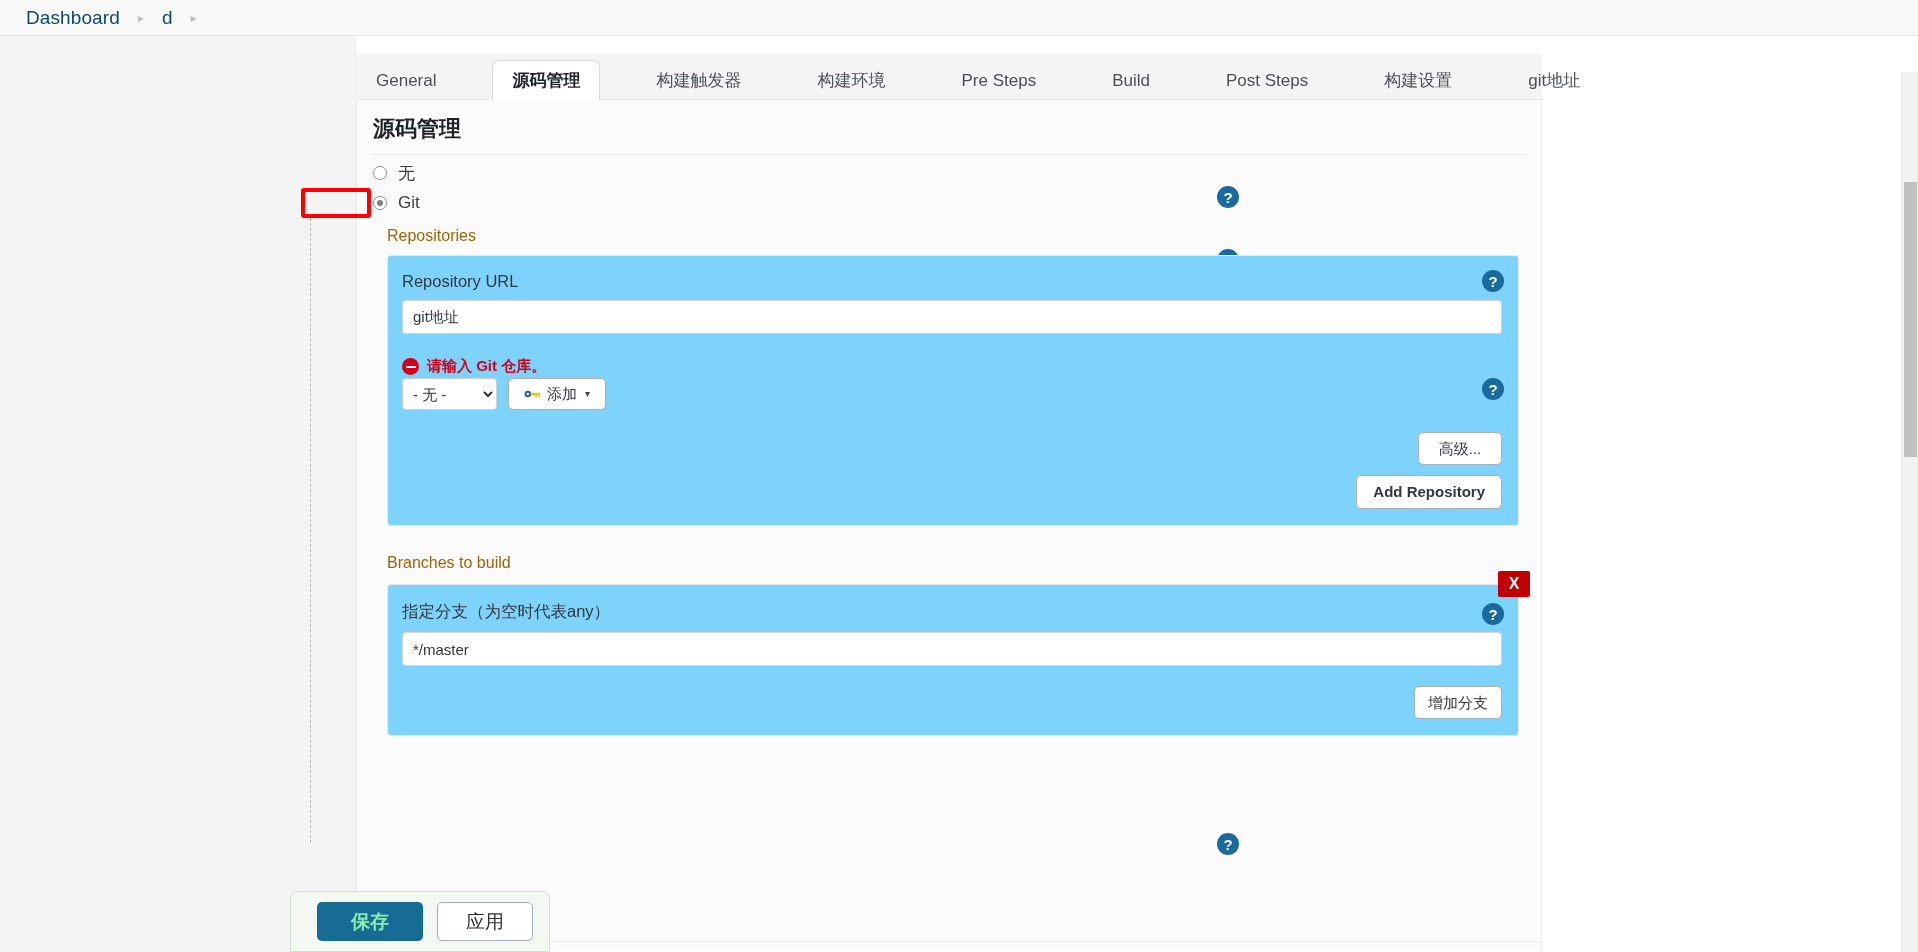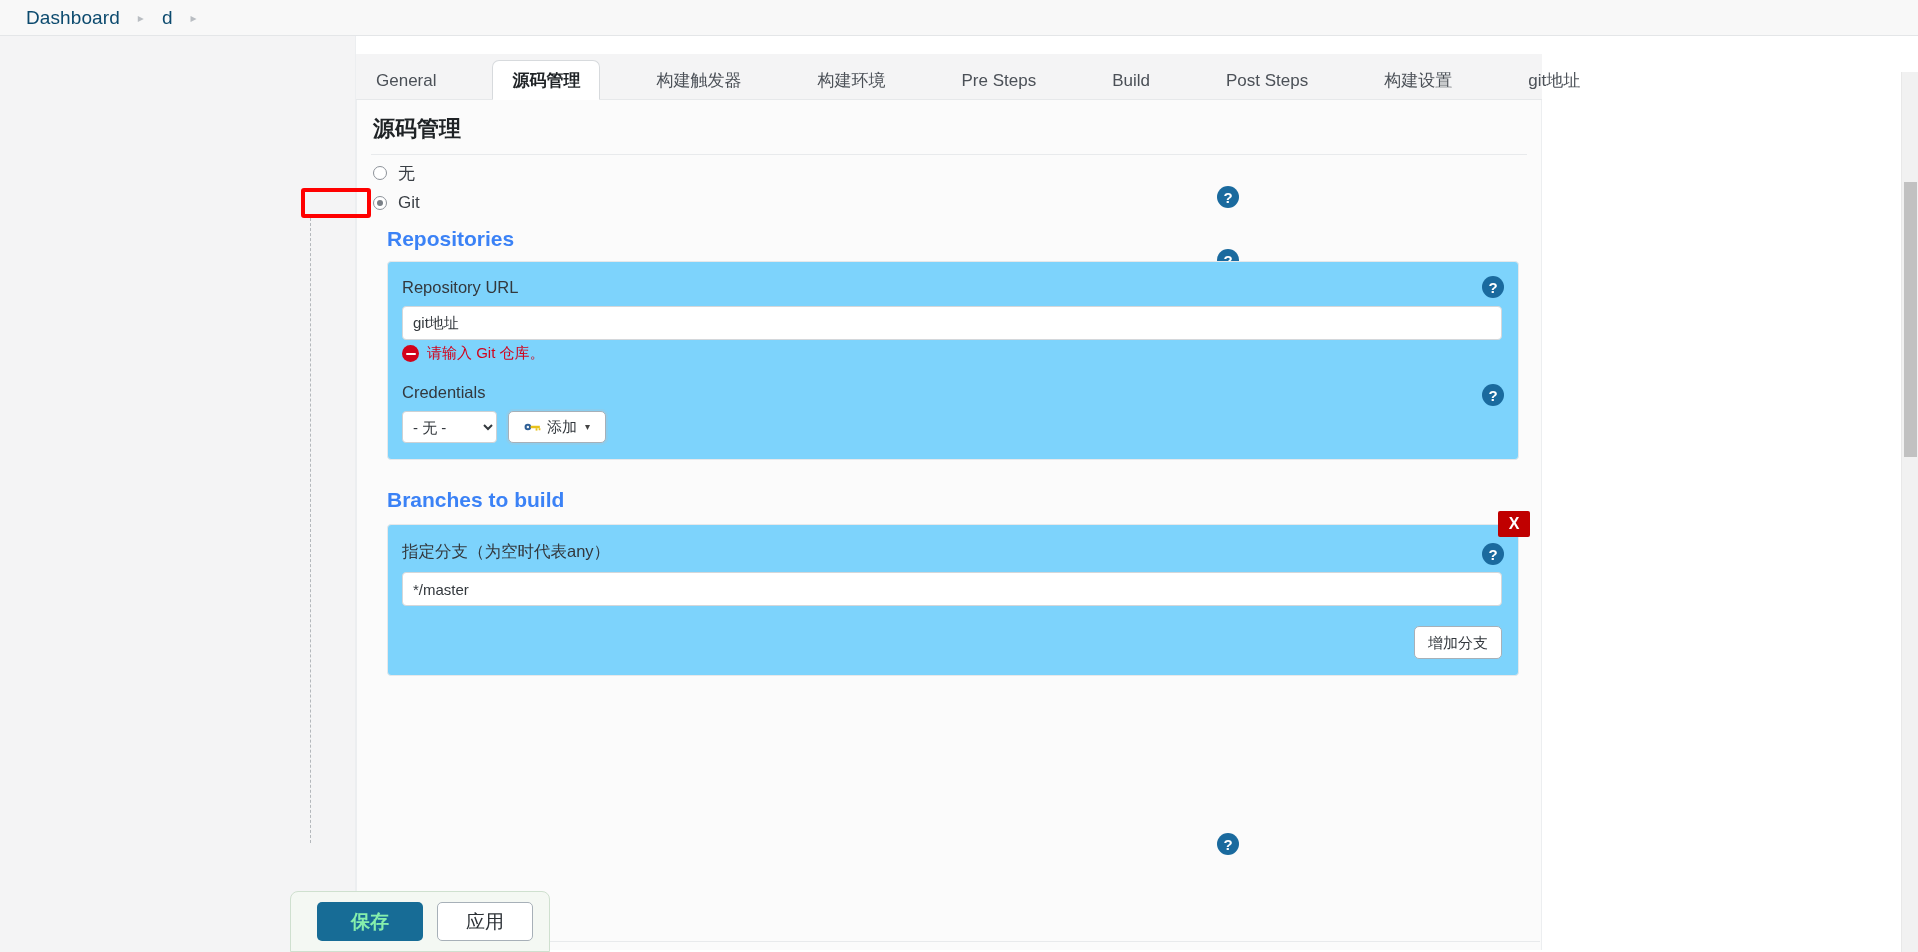--- a/index.html
+++ b/index.html
@@ -144,24 +144,23 @@
     position: absolute;
     left: 310px; top: 182px;
     width: 0; height: 625px;
     border-left: 1px dashed #b4b8bc;
   }
 
   
   .git-block { padding: 6px 0 0 30px; position: relative; }
 
   .field-label {
-    font-size: 21px;
-    color: #3b82f6;
+    font-size: 16px;
+    color: #a16207;
     padding: 6px 0 6px 0;
-    font-weight: bold;
   }
 
   .panel {
     background: #7dd3fc;
     border: 1px solid #e6e8ea;
     border-radius: 4px;
     margin: 4px 0 0 0;
     padding: 16px 16px 16px 14px;
     position: relative;
   }
@@ -183,23 +182,23 @@
   .repo-url-input {
     height: 36px;
     font-size: 26px;
     color: #ff0000;
     padding: 0 8px;
     line-height: 34px;
   }
 
   .err-row {
     display: flex; align-items: center;
-    margin-top: 4px;
+    margin-top: 23px;
     font-size: 15px;
-    font-weight: normal;
+    font-weight: bold;
     color: #d2021b;
   }
   .err-icon {
     width: 17px; height: 17px; border-radius: 50%;
     background: #d2021b;
     margin-right: 8px;
     position: relative;
     flex: none;
   }
   .err-icon::after {
@@ -391,40 +390,43 @@
           <div class="sub-label">Repository URL</div>
           <span class="help help-abs" style="right:14px; top:14px;">?</span>
 
           <input type="text" class="repo-url-input" value="git地址" style="">
 
           <div class="err-row">
             <span class="err-icon"></span>
             <span>请输入 Git 仓库。</span>
           </div>
 
-          <div class="sub-label" style="margin-top:20px;">Credentials</div>
           <span class="help help-abs" style="right:14px; top:122px;">?</span>
 
           <div class="cred-row">
             <select class="cred-select">
               <option>- 无 -</option>
             </select>
             <button class="btn btn-add-cred">
               <svg class="key-ico" viewBox="0 0 22 14">
                 <circle cx="5" cy="7" r="4.3" fill="#2f5f96"></circle>
                 <circle cx="5" cy="7" r="1.6" fill="#f2f5f8"></circle>
                 <rect x="8.5" y="5.4" width="12" height="3.2" fill="#e8c21a"></rect>
                 <rect x="15" y="8.6" width="2.4" height="3" fill="#e8c21a"></rect>
                 <rect x="19" y="8.6" width="2.2" height="2.6" fill="#e8c21a"></rect>
               </svg>
               <span>添加</span>
               <span class="caret">▾</span>
             </button>
           </div>
 
+          <div class="right-btns">
+            <button class="btn btn-advanced">高级...</button>
+            <button class="btn btn-addrepo">Add Repository</button>
+          </div>
         </div>
 
         <div class="field-label" style="margin-top:22px;">Branches to build</div>
         <span class="help help-abs" style="left:860px; top:398px;">?</span>
 
         <div class="panel branch-panel" style="margin-right:22px;">
           <div class="x-badge">X</div>
 
           <div class="sub-label">指定分支（为空时代表any）</div>
           <span class="help help-abs" style="right:14px; top:18px;">?</span>

